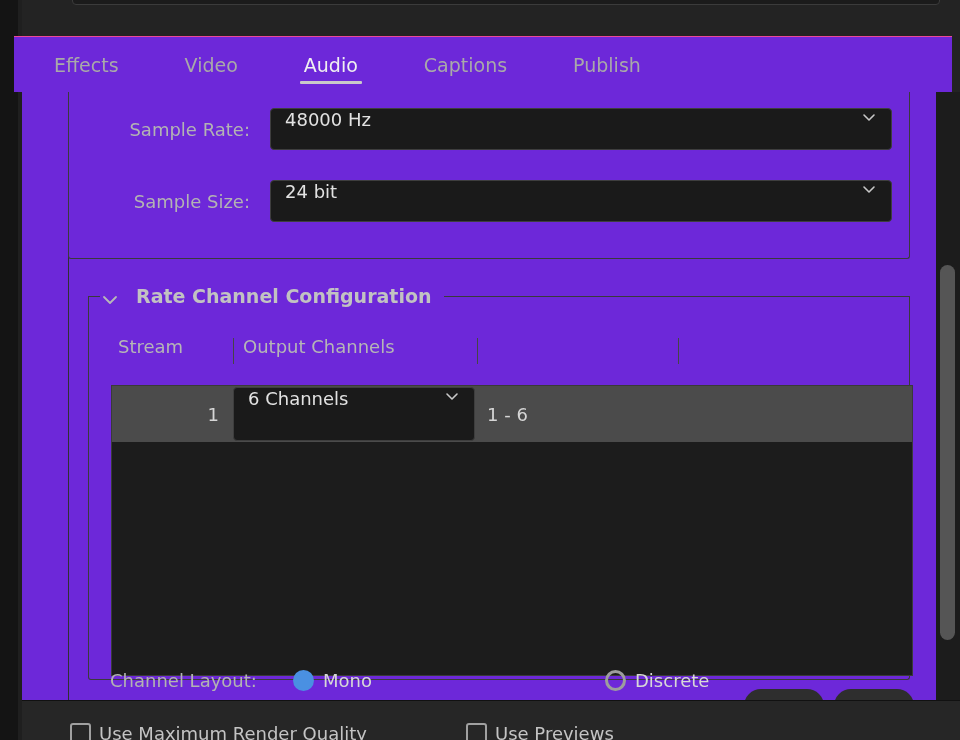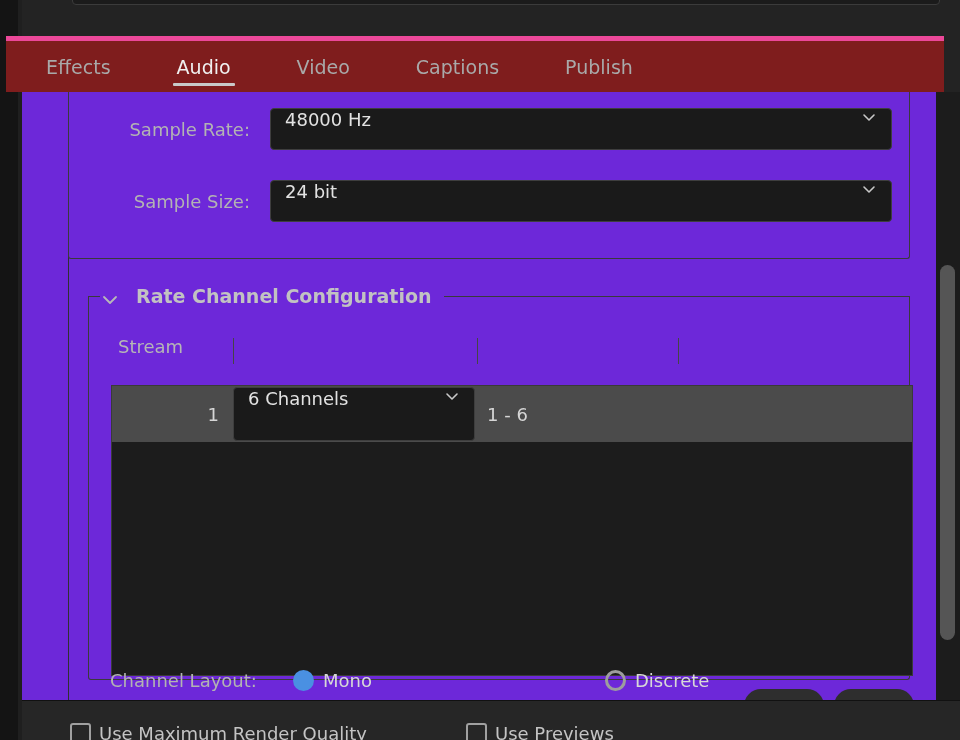--- a/index.html
+++ b/index.html
@@ -44,24 +44,24 @@
     left: 72px; top: -12px;
     width: 866px; height: 15px;
     border: 1px solid #3b3b3b;
     border-radius: 4px;
     background: #1b1b1b;
   }
 
   
   .tabstrip {
     position: absolute;
-    left: 6px; top: 36px;
+    left: 14px; top: 36px;
     width: 938px; height: 56px;
-    background: #7f1d1d;
-    border-top: 5px solid #ec4899;
+    background: #6d28d9;
+    border-top: 1px solid #ec4899;
     box-sizing: border-box;
   }
   .tabs {
     display: flex;
     align-items: center;
     height: 100%;
     padding-left: 28px;
   }
   .tab {
     position: relative;
@@ -343,25 +343,25 @@
 
   <div class="left-gutter"></div>
   <div class="left-gutter-edge"></div>
   <div class="top-cut-field"></div>
 
   <div class="tabstrip">
     <div class="tabs">
       <div class="tab">
         <span>Effects</span>
       </div>
+      <div class="tab">
+        <span>Video</span>
+      </div>
       <div class="tab active">
         <span>Audio</span>
-      </div>
-      <div class="tab">
-        <span>Video</span>
       </div>
       <div class="tab">
         <span>Captions</span>
       </div>
       <div class="tab">
         <span>Publish</span>
       </div>
     </div>
   </div>
 
@@ -402,20 +402,21 @@
     <div class="acc-disclosure">
       <svg width="20" height="20" viewBox="0 0 20 20">
           <polyline points="4,8 10,14 16,8" fill="none" stroke="#b8b8b8" stroke-width="1.8" stroke-linecap="round" stroke-linejoin="round"></polyline>
         </svg>
     </div>
     <div class="acc-title">Rate Channel Configuration</div>
 
     <div class="tbl-head">
       <div class="th" style="left:6px;">Stream</div>
       <div class="th-div" style="left:121px;"></div>
+      <div class="th" style="left:131px;">Output Channels</div>
       <div class="th-div" style="left:365px;"></div>
       <div class="th-div" style="left:566px;"></div>
     </div>
 
     <div class="listbox">
       <div class="row-sel">
         <div class="cell-stream">1</div>
         <div class="cell-output">
           <div class="select" style="width:100%; height:100%;">
             <span class="val">6 Channels</span>

